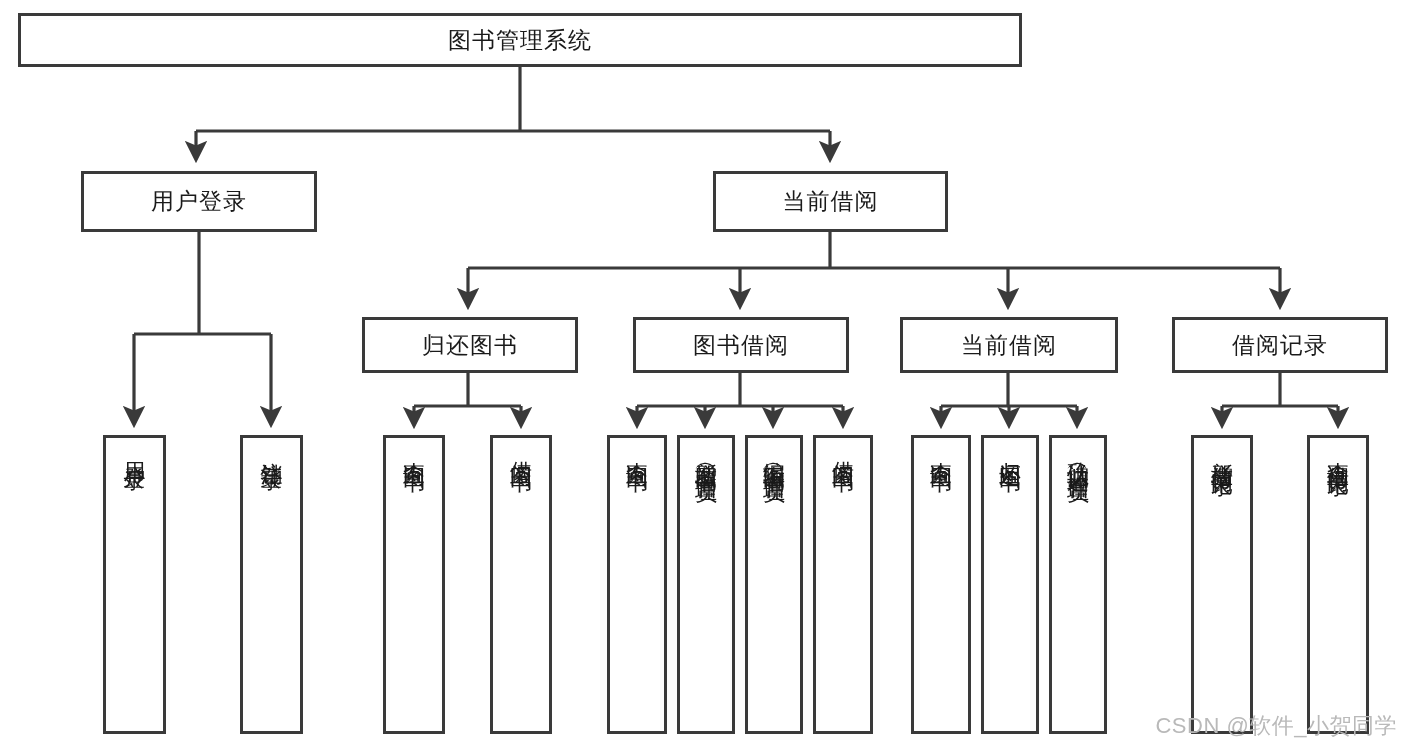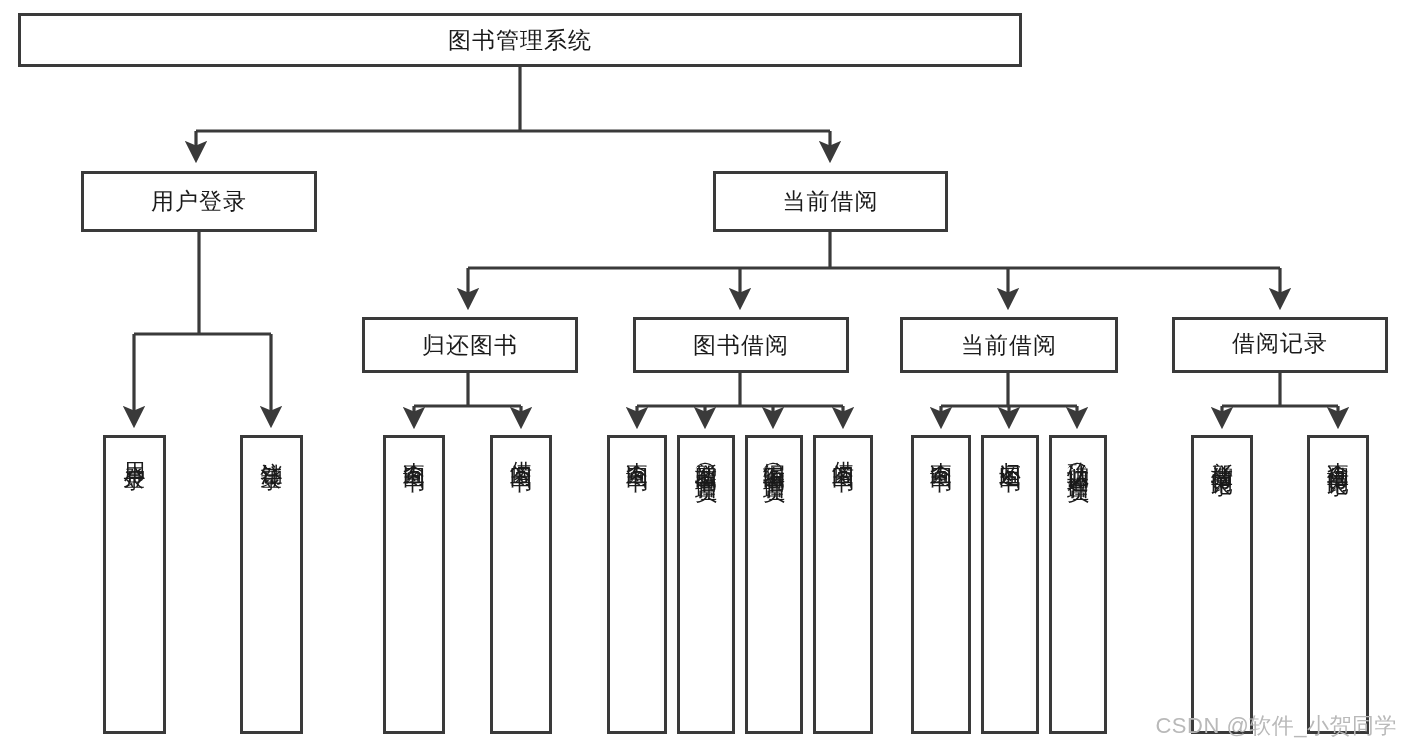--- a/index.html
+++ b/index.html
@@ -142,21 +142,21 @@
 
   <div class="node h" style="left:362px; top:317px; width:216px; height:56px;">
     <span class="label">归还图书</span>
   </div>
   <div class="node h" style="left:900px; top:317px; width:218px; height:56px;">
     <span class="label">当前借阅</span>
   </div>
   <div class="node h" style="left:633px; top:317px; width:216px; height:56px;">
     <span class="label">图书借阅</span>
   </div>
-  <div class="node h" style="left:1172px; top:317px; width:216px; height:56px;font-family:Liberation Mono, monospace;">
+  <div class="node h" style="left:1172px; top:317px; width:216px; height:56px;">
     <span class="label">借阅记录</span>
   </div>
 
   <div class="node v" style="left:103px; top:435px; width:63px; height:299px;">
     <span class="label">用户登录</span>
   </div>
   <div class="node v" style="left:240px; top:435px; width:63px; height:299px;">
     <span class="label">注销登录</span>
   </div>
 

